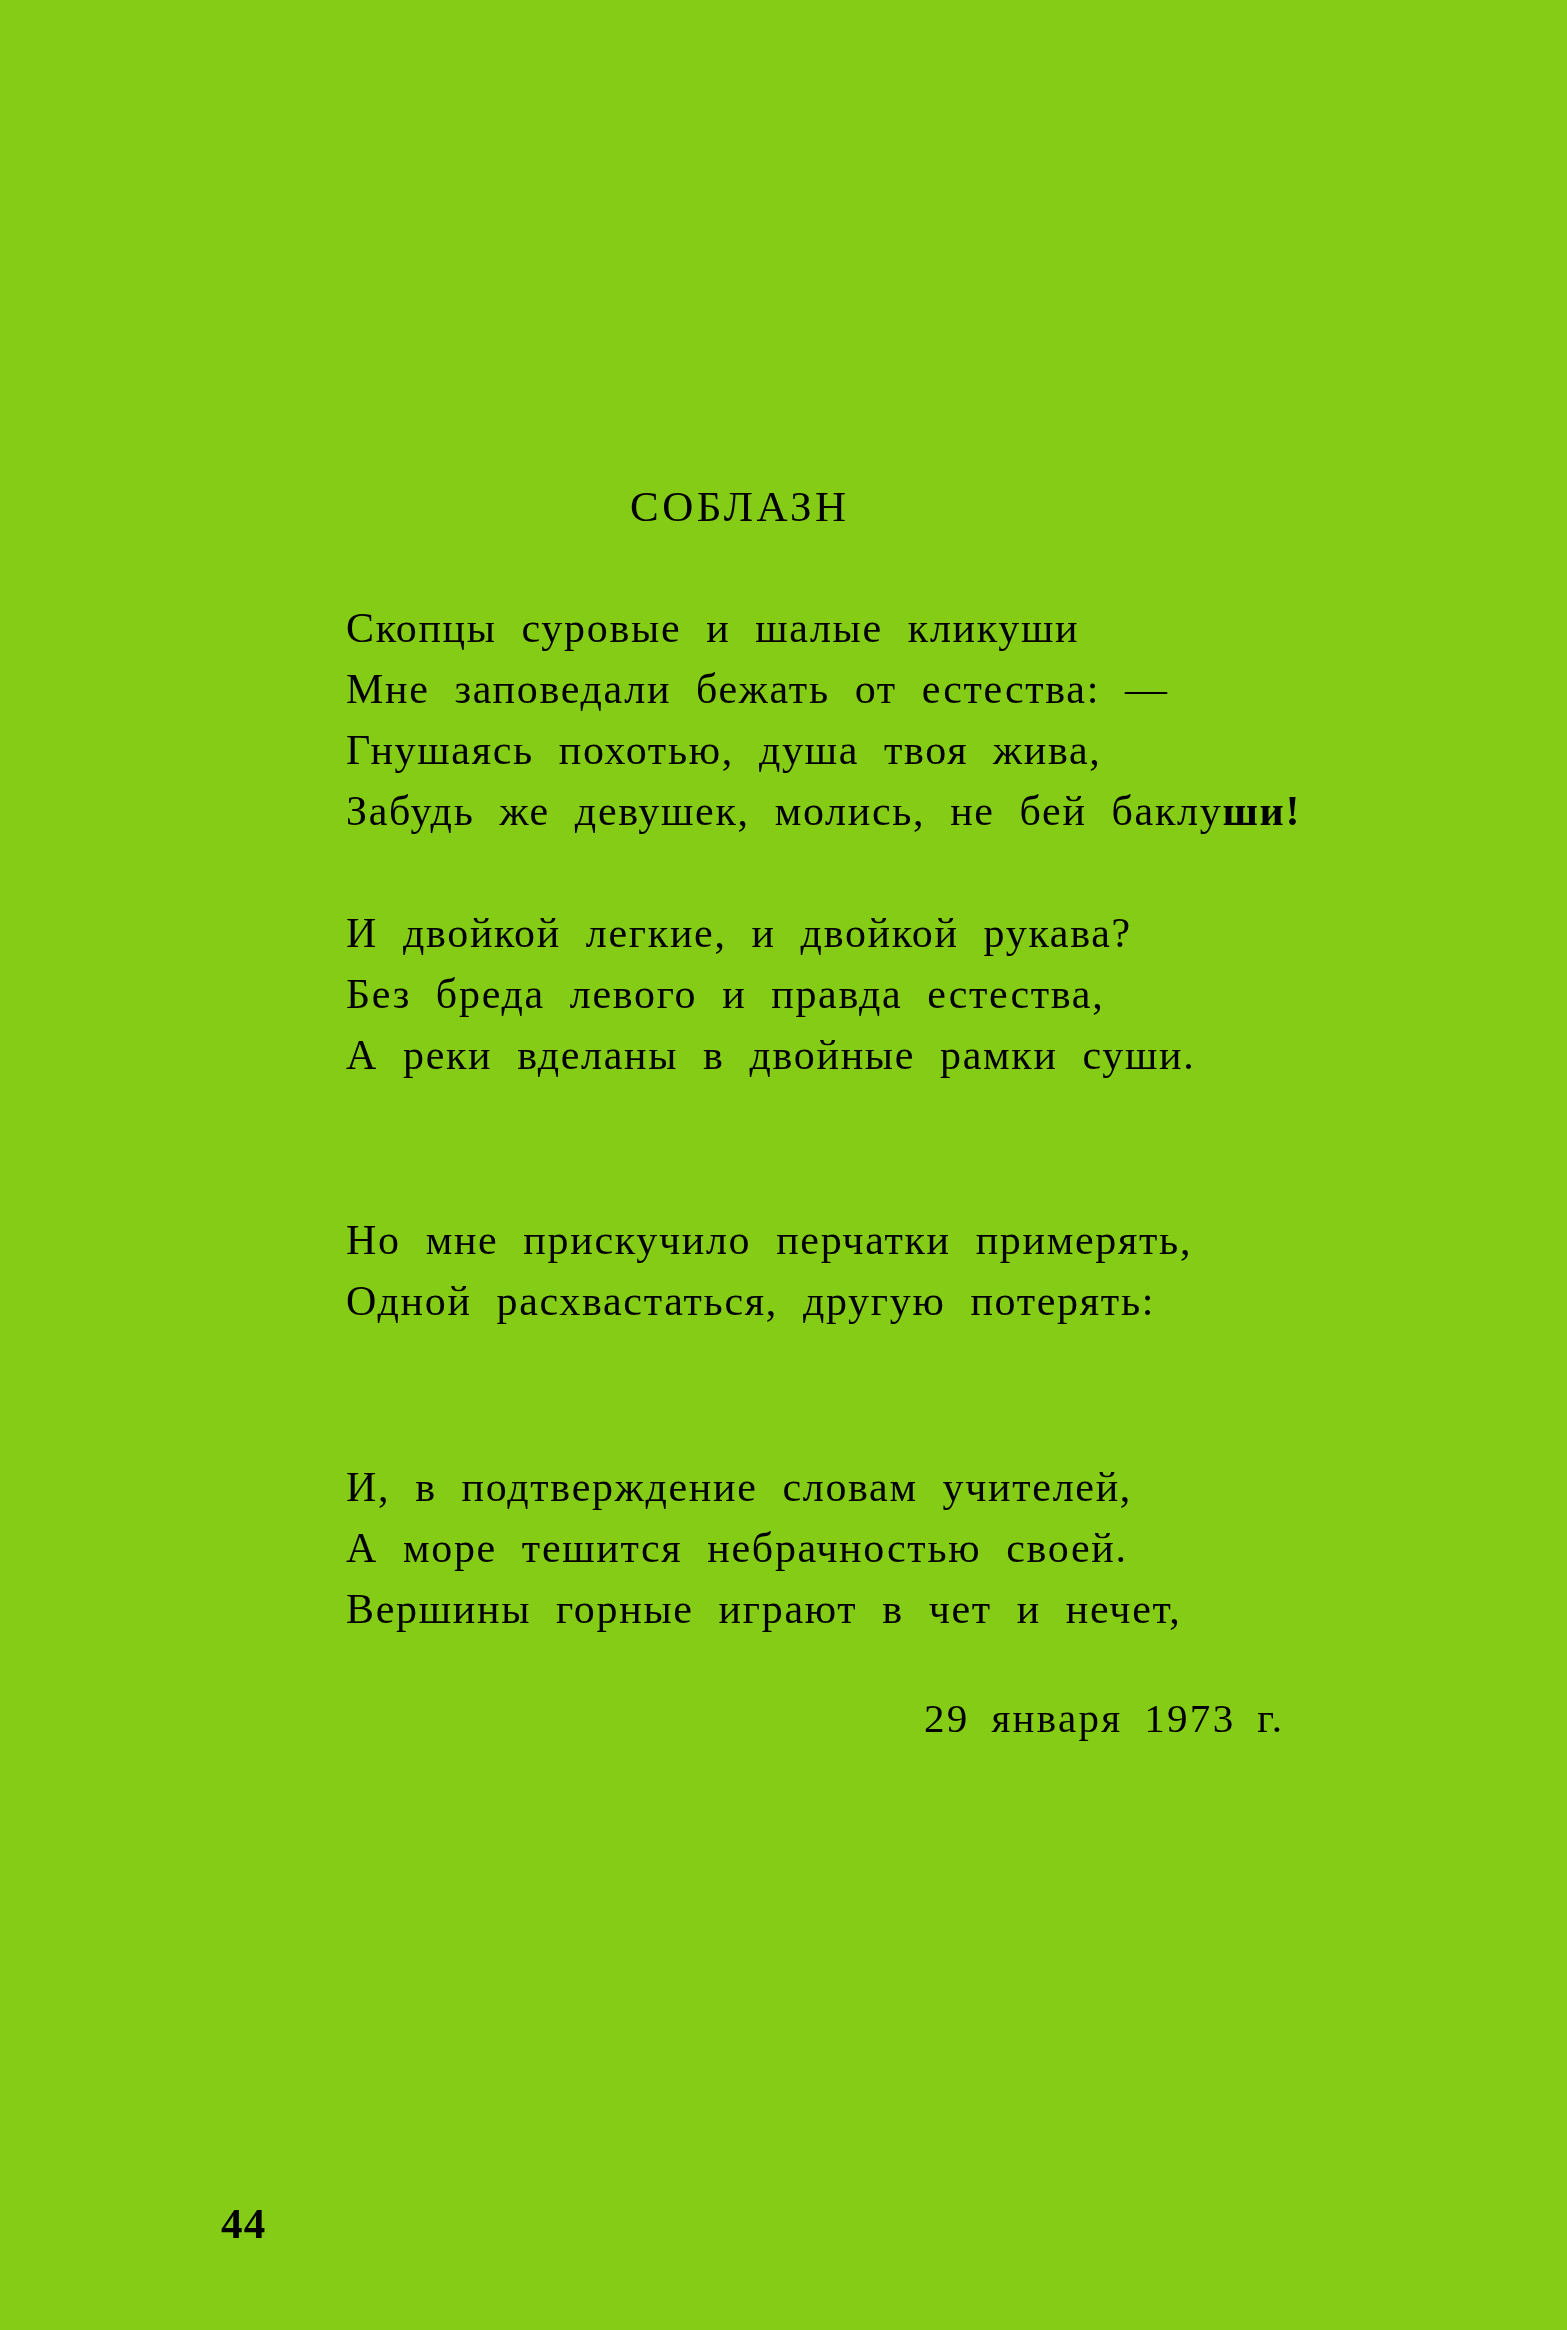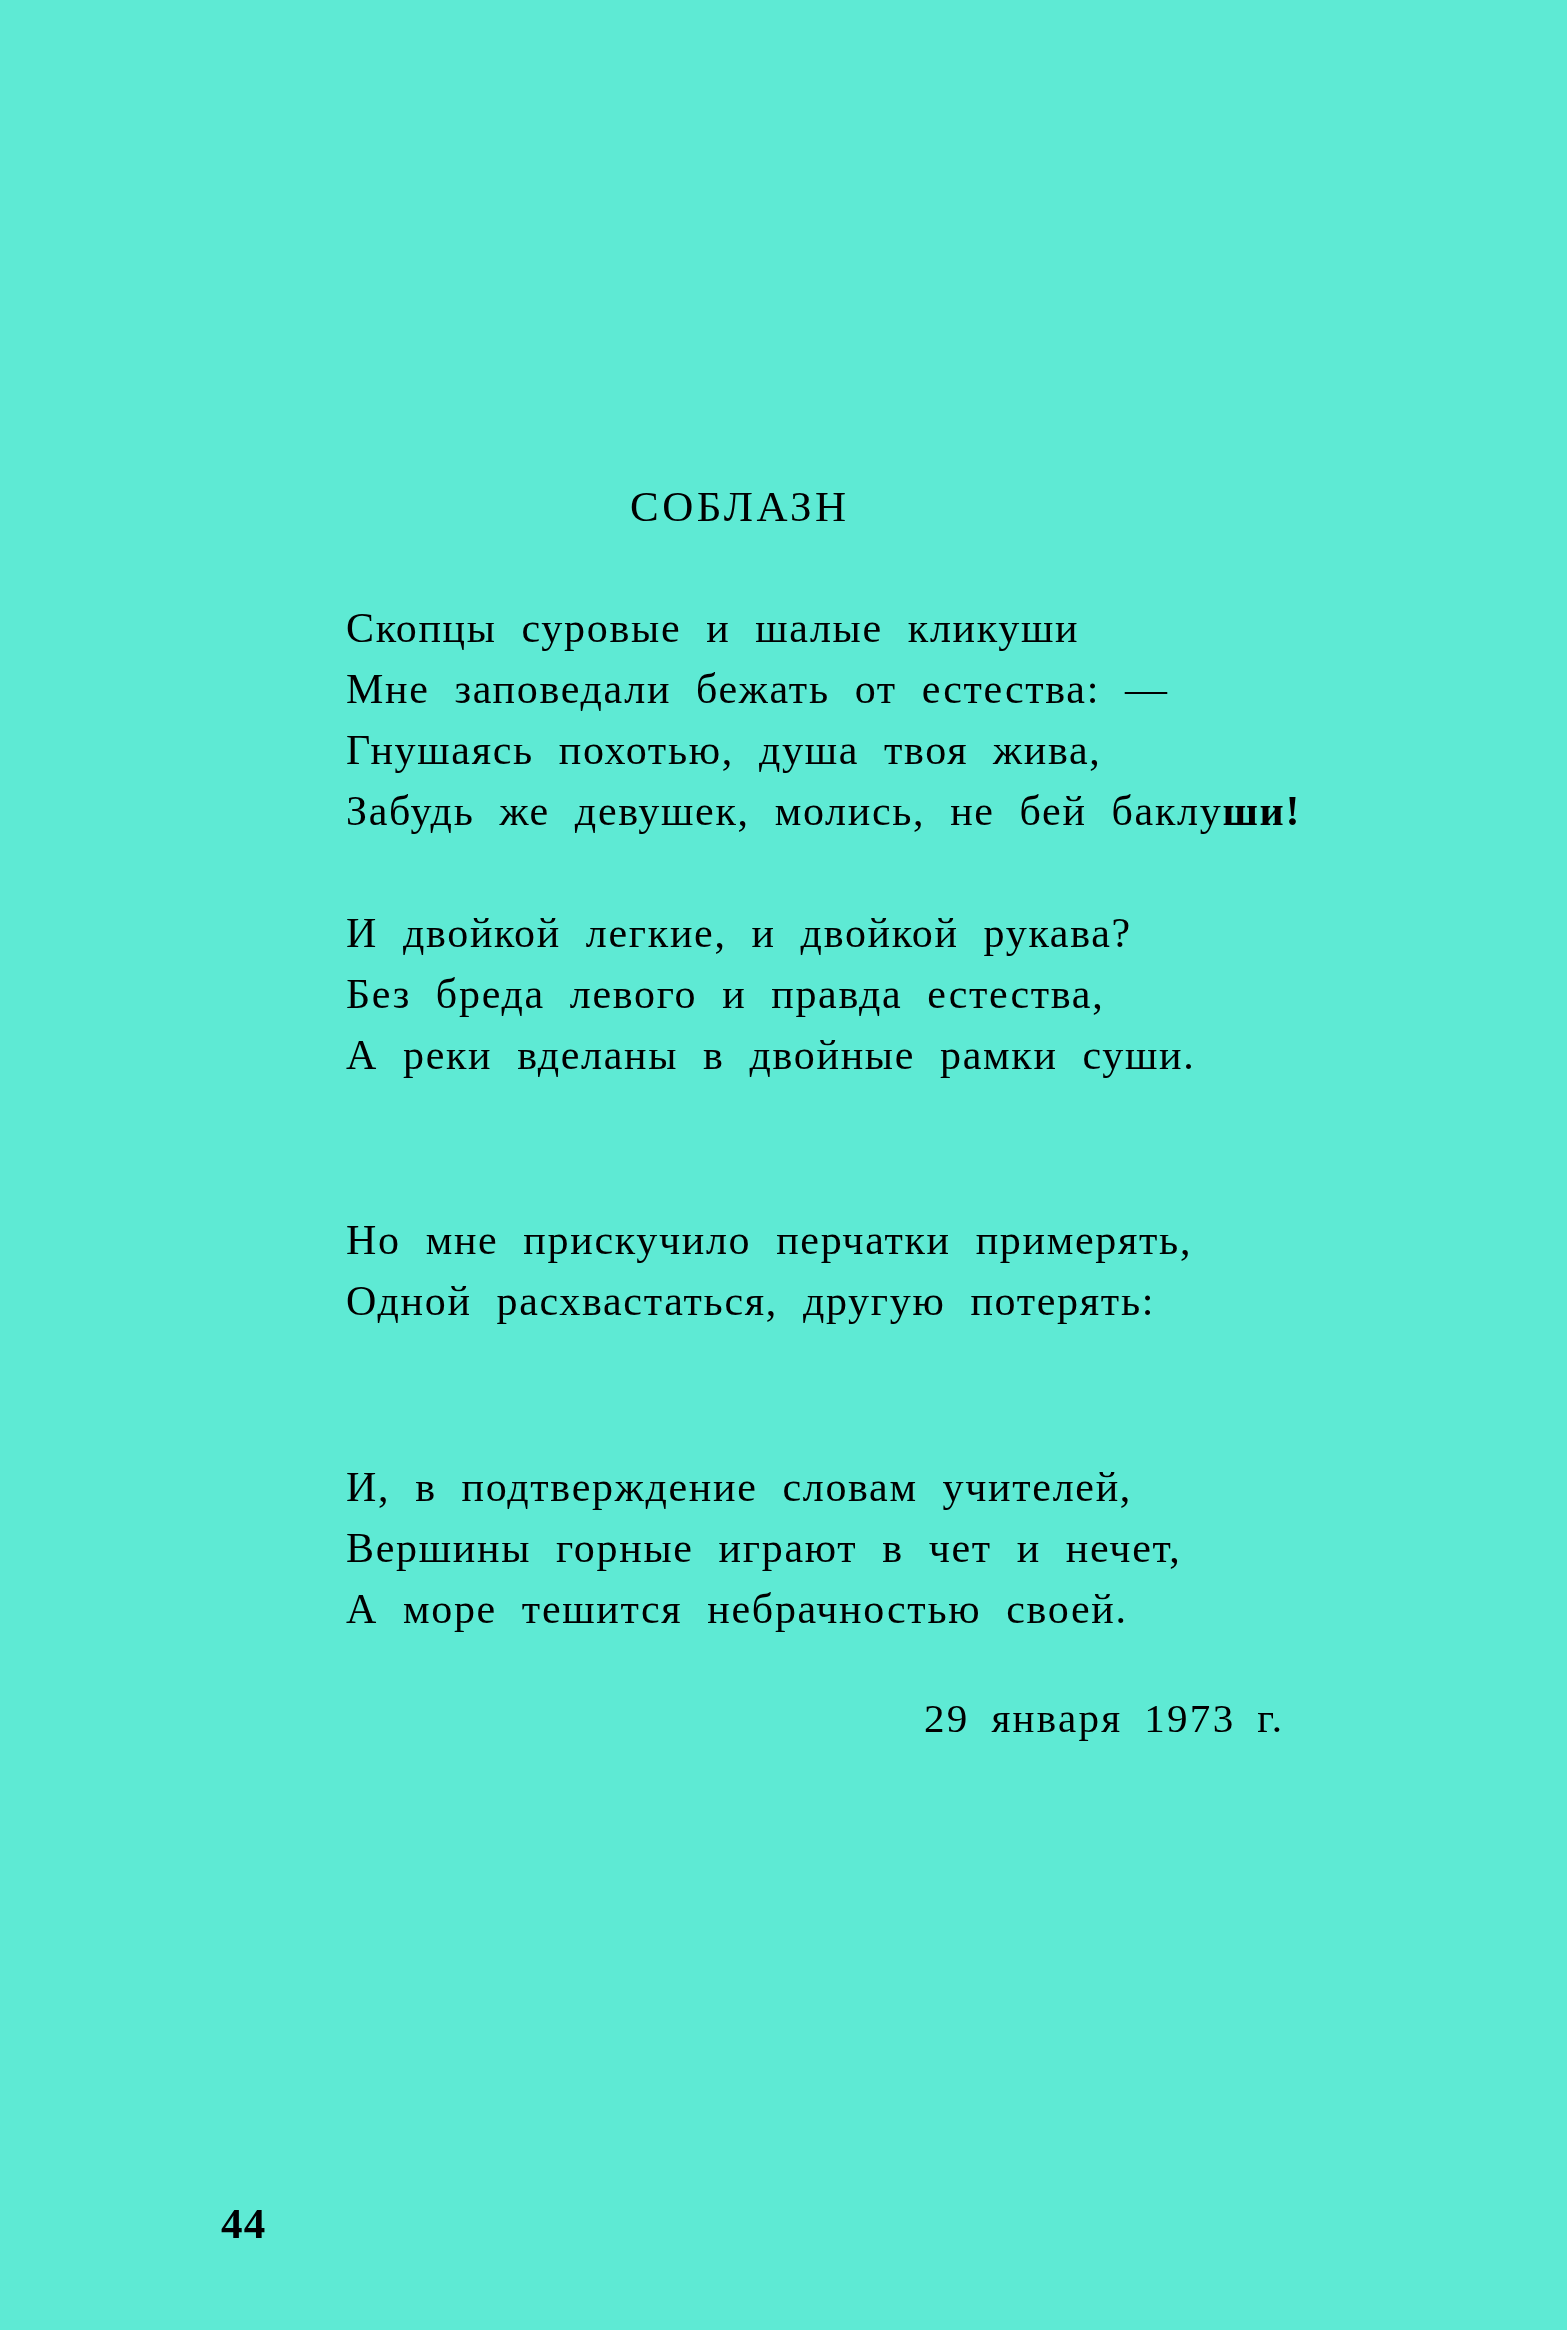--- a/index.html
+++ b/index.html
@@ -4,21 +4,21 @@
 <style>
   html, body {
     margin: 0;
     padding: 0;
     background: #ffffff;
   }
   .page {
     position: relative;
     width: 1567px;
     height: 2330px;
-    background: #5eead4;
+    background: #84cc16;
     color: #000000;
     font-family: "Liberation Serif", "DejaVu Serif", serif;
     overflow: hidden;
   }
   .title {
     position: absolute;
     left: 630px;
     top: 482px;
     margin: 0;
     font-size: 43px;
@@ -83,22 +83,22 @@
     <p class="line">А реки вделаны в двойные рамки суши.</p>
   </div>
 
   <div class="stanza s3">
     <p class="line">Но мне прискучило перчатки примерять,</p>
     <p class="line">Одной расхвастаться, другую потерять:</p>
   </div>
 
   <div class="stanza s4">
     <p class="line">И, в подтверждение словам учителей,</p>
+    <p class="line">А море тешится небрачностью своей.</p>
     <p class="line">Вершины горные играют в чет и нечет,</p>
-    <p class="line">А море тешится небрачностью своей.</p>
   </div>
 
   <p class="date">29 января 1973 г.</p>
 
   <div class="page-number">44</div>
 
 </div>
 
 
 </body></html>

